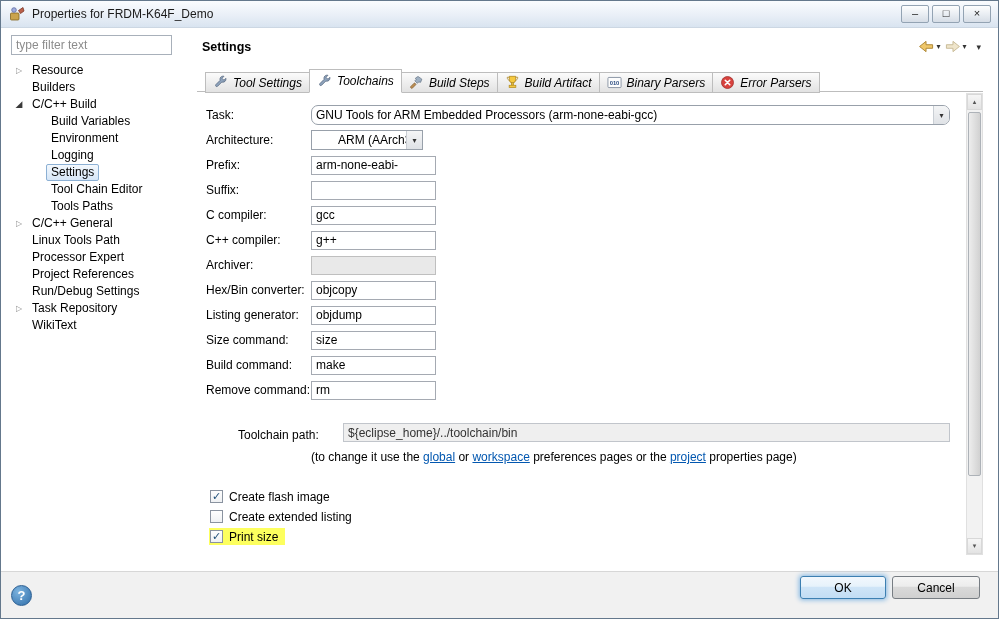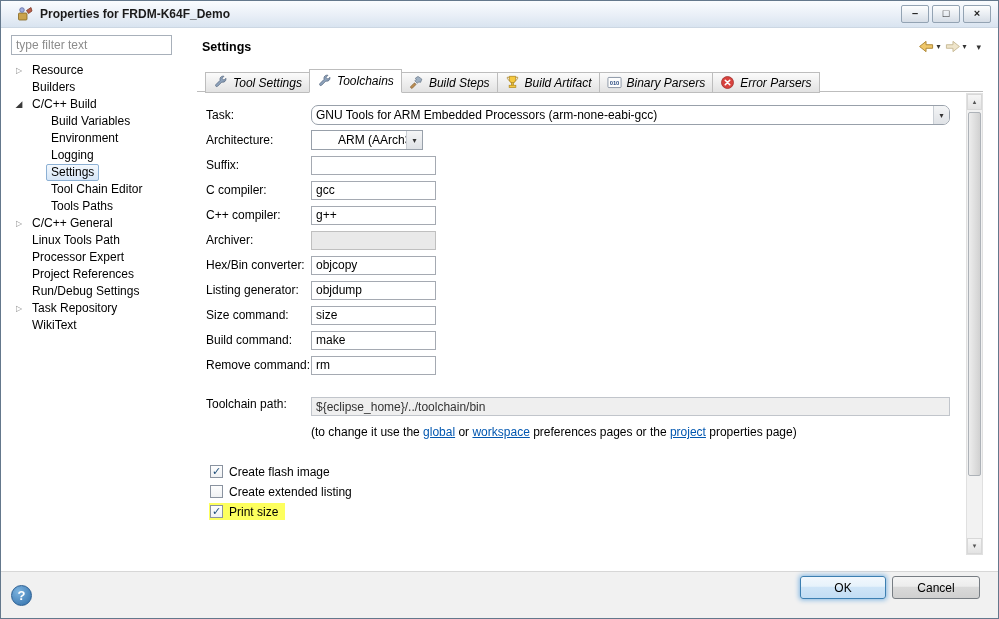--- a/index.html
+++ b/index.html
@@ -1,20 +1,20 @@
 <!DOCTYPE html>
 <html><head>
 <meta charset="utf-8">
 <style>
   *{margin:0;padding:0;box-sizing:border-box;}
   body{font-family:"Liberation Sans","DejaVu Sans",sans-serif;font-size:12px;color:#000;background:#9aa5b1;}
   .window{position:relative;width:999px;height:619px;background:#f0f0f0;border:1px solid #64788c;overflow:hidden;cursor:default;}
 
   
-  .titlebar{position:absolute;top:0;left:0;right:0;height:27px;background:linear-gradient(#fafcfe,#e9eff7 55%,#d9e4f0);border-bottom:1px solid #ccd7e3;display:flex;align-items:center;padding:0 16px;font-weight:bold;}
+  .titlebar{position:absolute;top:0;left:0;right:0;height:27px;background:linear-gradient(#fafcfe,#e9eff7 55%,#d9e4f0);border-bottom:1px solid #ccd7e3;display:flex;align-items:center;padding:0 8px;}
   .app-icon{width:16px;height:16px;display:inline-flex;flex:none;}
   .title-text{margin-left:7px;font-size:12px;color:#1b1b1b;white-space:nowrap;}
   .win-controls{position:absolute;top:4px;right:7px;display:flex;gap:3px;}
   .win-btn{width:28px;height:18px;border:1px solid #93a3b3;border-radius:2px;background:linear-gradient(#fdfefe,#eaeef3 50%,#d6dde6);font-size:11px;line-height:15px;text-align:center;color:#222;}
 
   
   .client{position:absolute;top:27px;left:0;right:0;bottom:47px;background:#fff;}
 
   
   .sidebar{position:absolute;top:34px;left:10px;width:181px;bottom:58px;background:#fff;}
@@ -46,21 +46,21 @@
   .content{position:absolute;top:91px;left:196px;right:32px;bottom:63px;background:#fff;padding:13px 0 0 9px;overflow:hidden;}
   .frow{display:flex;align-items:center;height:20px;margin-bottom:5px;}
   .flabel{width:105px;flex:none;font-size:12px;white-space:nowrap;}
   .tin{height:19px;border:1px solid #a5aab2;padding:0 4px;font-family:inherit;font-size:12px;width:125px;background:#fff;color:#000;}
   .tin.dis{background:#e9e9e9;border-color:#bfbfbf;}
   .combo{height:20px;border:1px solid #98a0aa;background:#fff;display:flex;align-items:center;overflow:hidden;}
   .combo.narrow{width:112px;padding-left:22px;}
   .combo.wide{flex:1;margin-right:16px;border-radius:7px;}
   .combo-val{flex:1;padding:0 4px;white-space:nowrap;overflow:hidden;}
   .combo-arrow{width:16px;align-self:stretch;display:flex;align-items:center;justify-content:center;font-size:8px;color:#333;background:linear-gradient(#f4f5f6,#dfe2e6);border-left:1px solid #c9ced4;flex:none;}
-  .tc-row{display:flex;align-items:flex-start;height:20px;margin-top:22px;}
+  .tc-row{display:flex;align-items:flex-end;height:20px;margin-top:22px;margin-left:32px;}
   .tc-input{flex:1;margin-right:16px;height:19px;border:1px solid #c1c5cb;background:#efefef;color:#333;padding:0 4px;font-family:inherit;font-size:12px;}
   .note-row{margin:8px 0 0 105px;font-size:12px;}
   .lnk{color:#0257b0;text-decoration:underline;}
   .cb-group{margin-top:24px;margin-left:3px;}
   .cbrow{display:flex;align-items:center;height:17px;margin-bottom:3px;width:max-content;padding:1px 7px 1px 1px;}
   .cbrow.hl{background:#fdff5e;}
   .cbox{width:13px;height:13px;border:1px solid #8a93a0;background:linear-gradient(#fefefe,#eff1f3);display:inline-flex;align-items:center;justify-content:center;font-size:11px;line-height:1;color:#1e4e79;font-weight:bold;flex:none;}
   .cblabel{margin-left:6px;}
 
   
@@ -256,20 +256,24 @@
           </div>
         </div>
         <div class="frow">
           <span class="flabel">Architecture:</span>
           <div class="combo narrow">
             <span class="combo-val">ARM (AArch32)</span>
             <span class="combo-arrow">▾</span>
           </div>
         </div>
         <div class="frow">
+          <span class="flabel">Prefix:</span>
+          <input class="tin" value="arm-none-eabi-" style="">
+        </div>
+        <div class="frow">
           <span class="flabel">Suffix:</span>
           <input class="tin" style="">
         </div>
         <div class="frow">
           <span class="flabel">C compiler:</span>
           <input class="tin" value="gcc" style="">
         </div>
         <div class="frow">
           <span class="flabel">C++ compiler:</span>
           <input class="tin" value="g++" style="">

